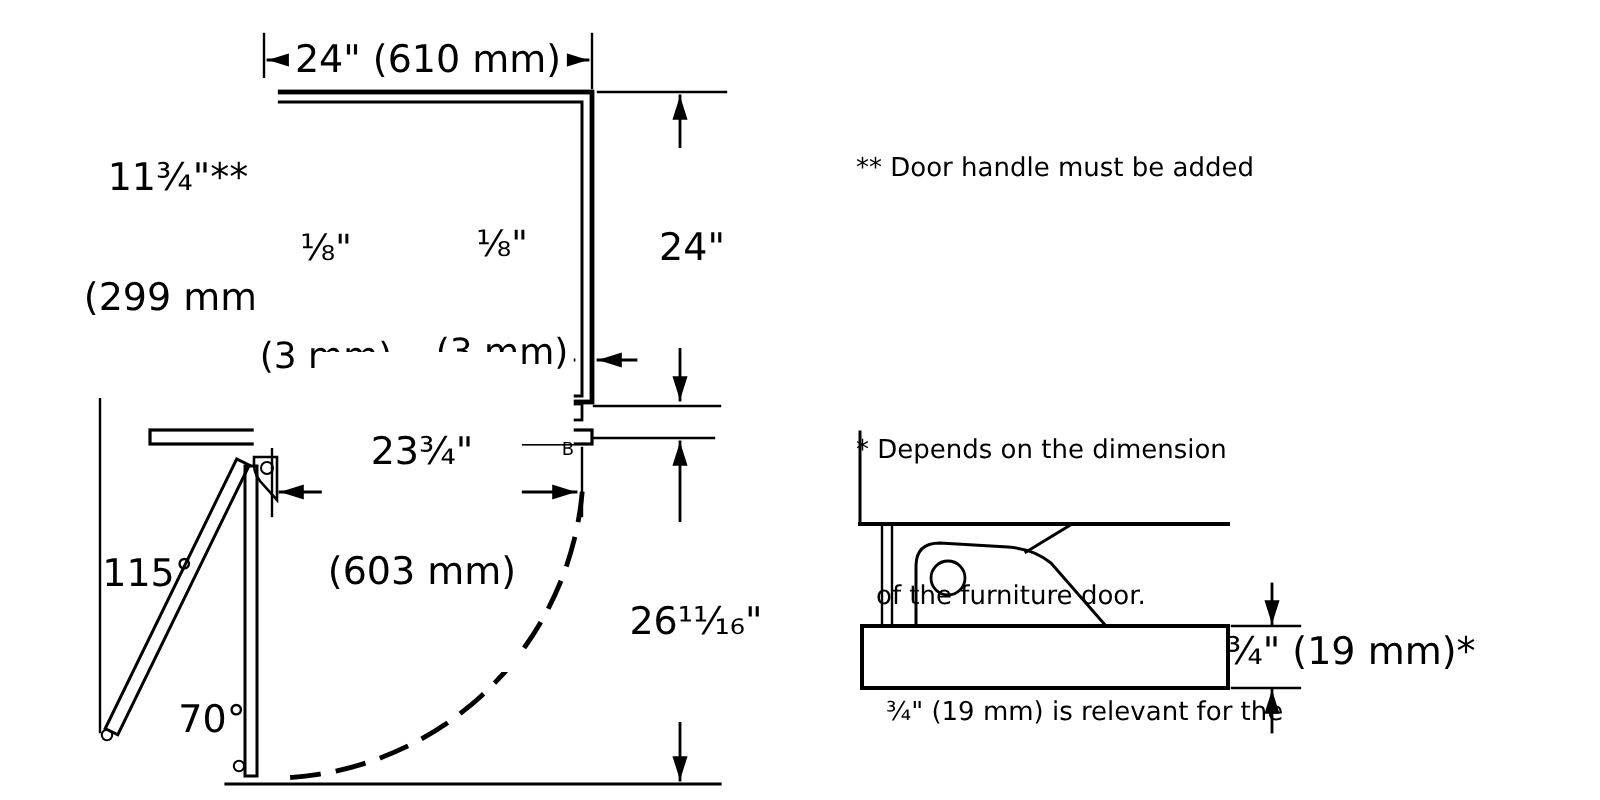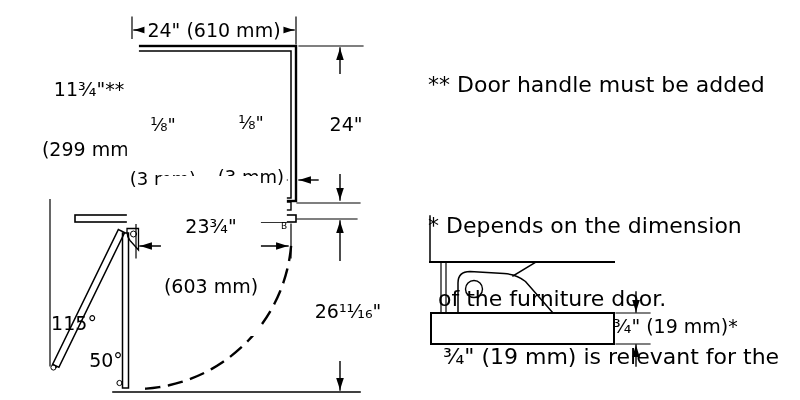--- a/index.html
+++ b/index.html
@@ -9,21 +9,21 @@
     overflow:hidden;
   }
   .art { position:absolute; left:0; top:0; }
   .lbl { position:absolute; white-space:pre; }
   .ctr { transform:translate(-50%,-50%); }
   .dim {
     font-size:19px; line-height:20px; text-align:center;
     background:#ffffff; padding:0 3px;
   }
   .dim-sm { font-size:18px; line-height:18px; }
-  .note { font-size:22px; line-height:19.5px; }
+  .note { font-size:13px; line-height:19.5px; }
   .tiny { font-size:9px; line-height:9px; }
 </style>
 </head>
 <body>
 
 <div class="canvas">
 
   <svg class="art" width="800" height="400" viewBox="0 0 800 400">
     <defs>
       <marker id="arr" viewBox="0 0 12 8" refX="11.5" refY="4" markerWidth="13" markerHeight="9" orient="auto-start-reverse" markerUnits="userSpaceOnUse">
@@ -127,23 +127,23 @@
 
   <div class="lbl dim ctr" style="left:211px; top:256px;">
     <div>23³⁄₄"</div>
     <div>(603 mm)</div>
   </div>
 
   <div class="lbl dim ctr" style="left:348px; top:311px;">
     <div>26¹¹⁄₁₆"</div>
   </div>
 
-  <div class="lbl dim ctr" style="left:74px; top:287px; background:transparent;margin-top:36px;">115°</div>
+  <div class="lbl dim ctr" style="left:74px; top:287px; background:transparent;">115°</div>
 
-  <div class="lbl dim ctr" style="left:106px; top:360px; background:transparent;">50°</div>
+  <div class="lbl dim ctr" style="left:106px; top:360px; background:transparent;">70°</div>
 
   <div class="lbl tiny ctr" style="left:284px; top:226px;">B</div>
 
   <div class="lbl dim" style="left:613px; top:316px; background:transparent; padding:0;">³⁄₄" (19 mm)*</div>
 
   <div class="lbl note" style="left:428px; top:36px;">
     <div>** Door handle must be added</div>
   </div>
 
   <div class="lbl note" style="left:428px; top:177px;">

